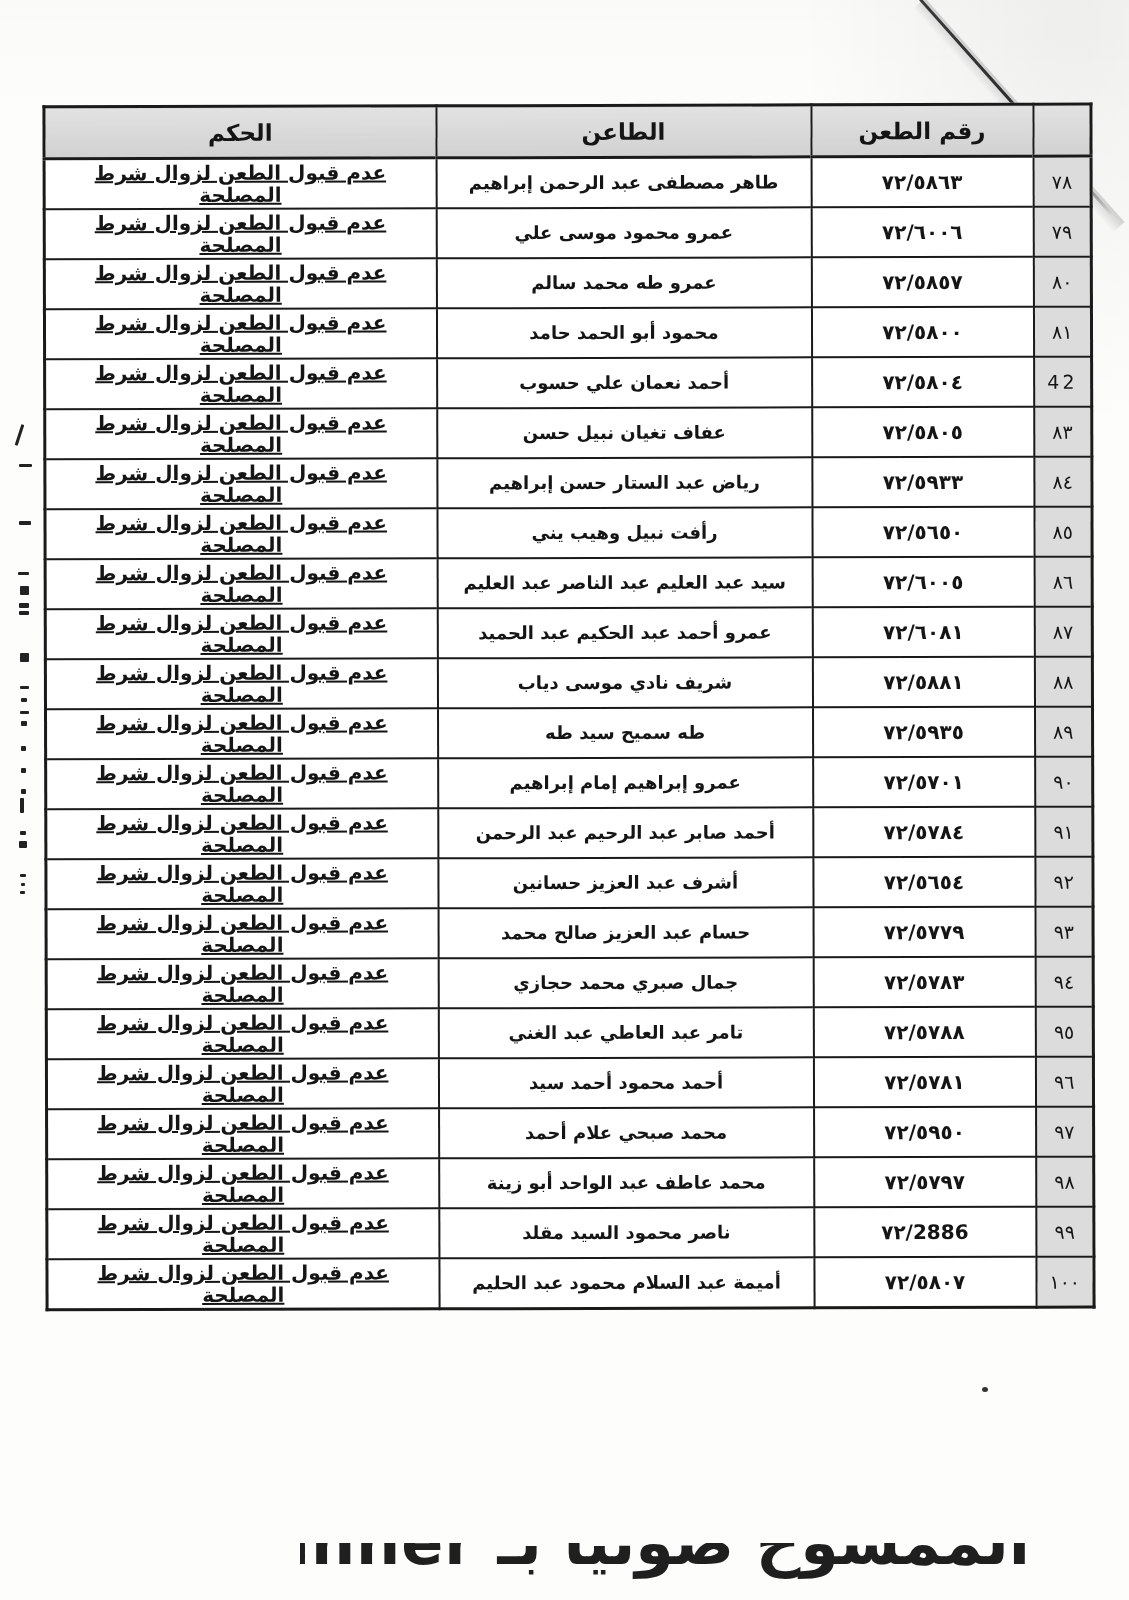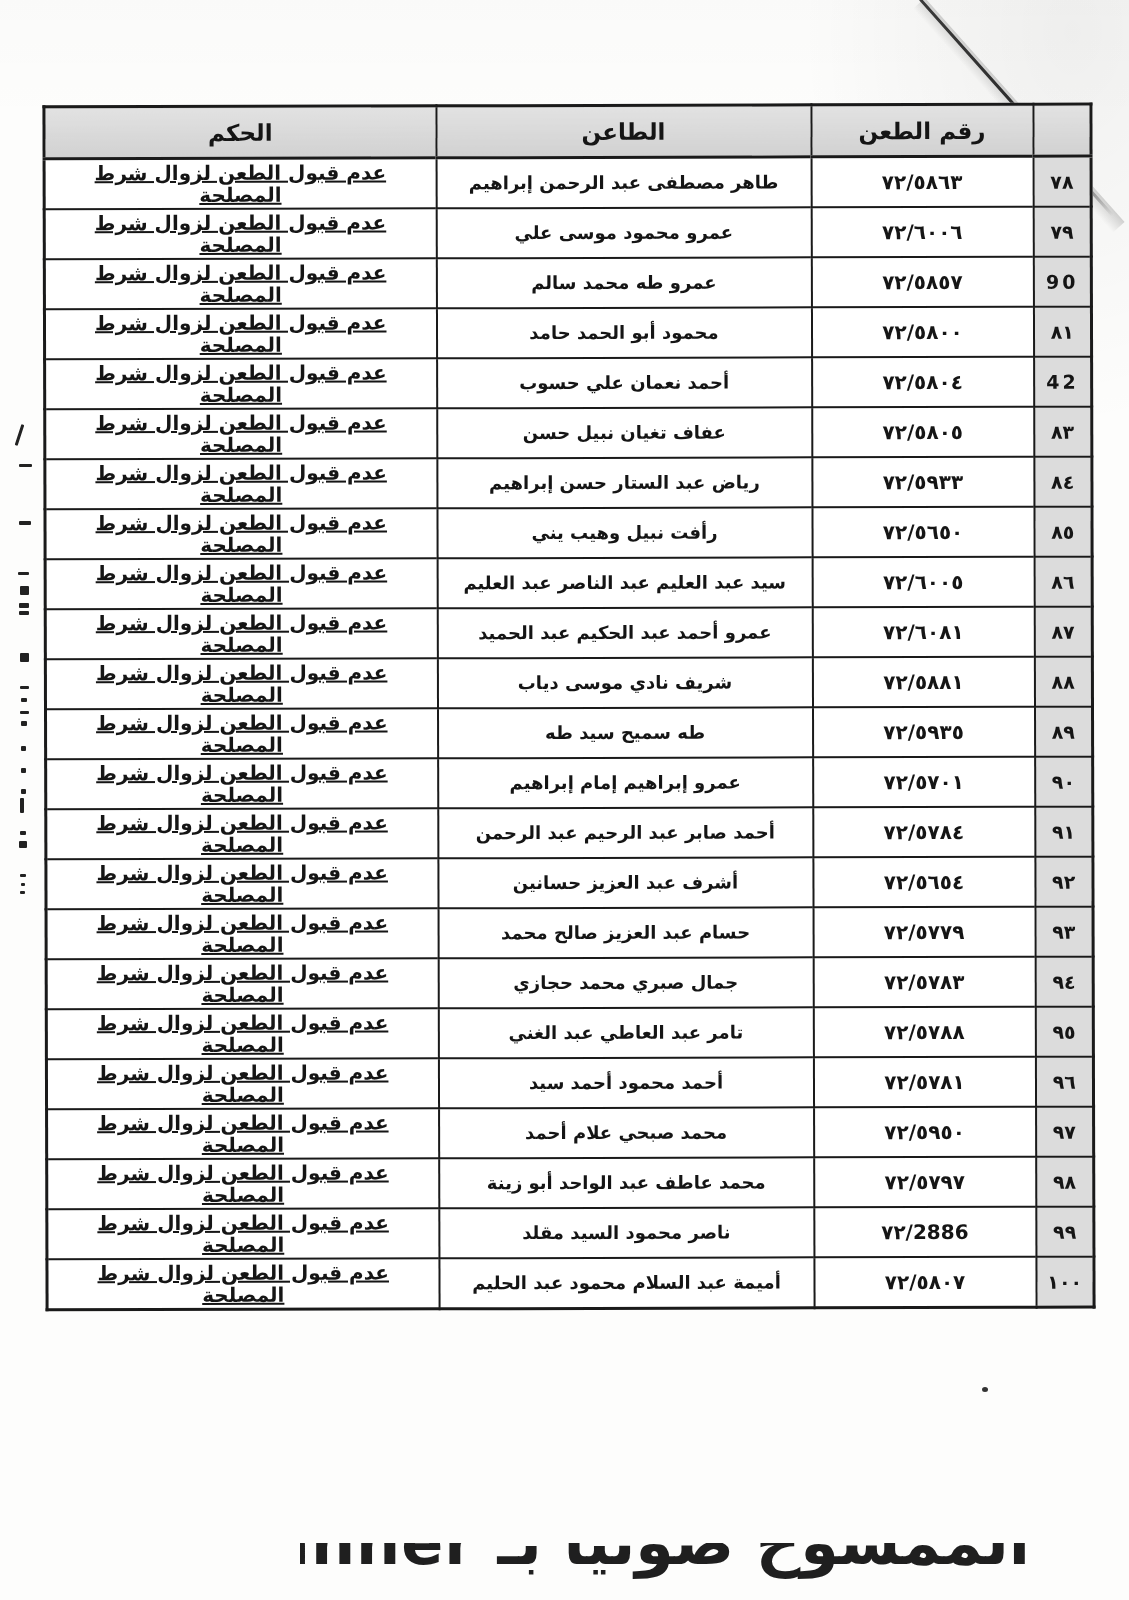--- a/index.html
+++ b/index.html
@@ -54,21 +54,21 @@
     background:
       linear-gradient(180deg, rgba(255,255,255,0.25), rgba(0,0,0,0.03)),
       var(--header-bg);
     font-size:23px;
     font-weight:bold;
     border-bottom:3px solid var(--border);
   }
   table.doc tbody tr{height:47px;}
   td.serial-cell{
     background:var(--serial-bg);
-    font-size:19px;font-weight:bold;letter-spacing:3px;
+    font-size:19px;font-weight:normal;letter-spacing:3px;
   }
   td.appeal-cell{font-size:20px;font-weight:bold;margin-left:41px;}
   td.appeal-cell .num{direction:ltr;unicode-bidi:embed;}
   td.appellant-cell{font-size:18px;font-weight:bold;line-height:1.15;}
   td.ruling-cell{font-size:20px;font-weight:bold;line-height:1.1;padding:1px 4px;}
   td.ruling-cell .ruling-text{
     display:inline-block;max-width:300px;direction:rtl;text-align:center;text-decoration:underline;
   }
   
   .fold-crease{
@@ -127,21 +127,21 @@
             <td class="appellant-cell">طاهر مصطفى عبد الرحمن إبراهيم</td>
             <td class="ruling-cell"><span class="ruling-text">عدم قبول الطعن لزوال شرط المصلحة</span></td>
           </tr>
           <tr>
             <td class="serial-cell">٧٩</td>
             <td class="appeal-cell"><span class="num" dir="ltr">٧٢/٦٠٠٦</span></td>
             <td class="appellant-cell">عمرو محمود موسى علي</td>
             <td class="ruling-cell"><span class="ruling-text">عدم قبول الطعن لزوال شرط المصلحة</span></td>
           </tr>
           <tr>
-            <td class="serial-cell">90</td>
+            <td class="serial-cell">٨٠</td>
             <td class="appeal-cell"><span class="num" dir="ltr">٧٢/٥٨٥٧</span></td>
             <td class="appellant-cell">عمرو طه محمد سالم</td>
             <td class="ruling-cell"><span class="ruling-text">عدم قبول الطعن لزوال شرط المصلحة</span></td>
           </tr>
           <tr>
             <td class="serial-cell">٨١</td>
             <td class="appeal-cell"><span class="num" dir="ltr">٧٢/٥٨٠٠</span></td>
             <td class="appellant-cell">محمود أبو الحمد حامد</td>
             <td class="ruling-cell"><span class="ruling-text">عدم قبول الطعن لزوال شرط المصلحة</span></td>
           </tr>

